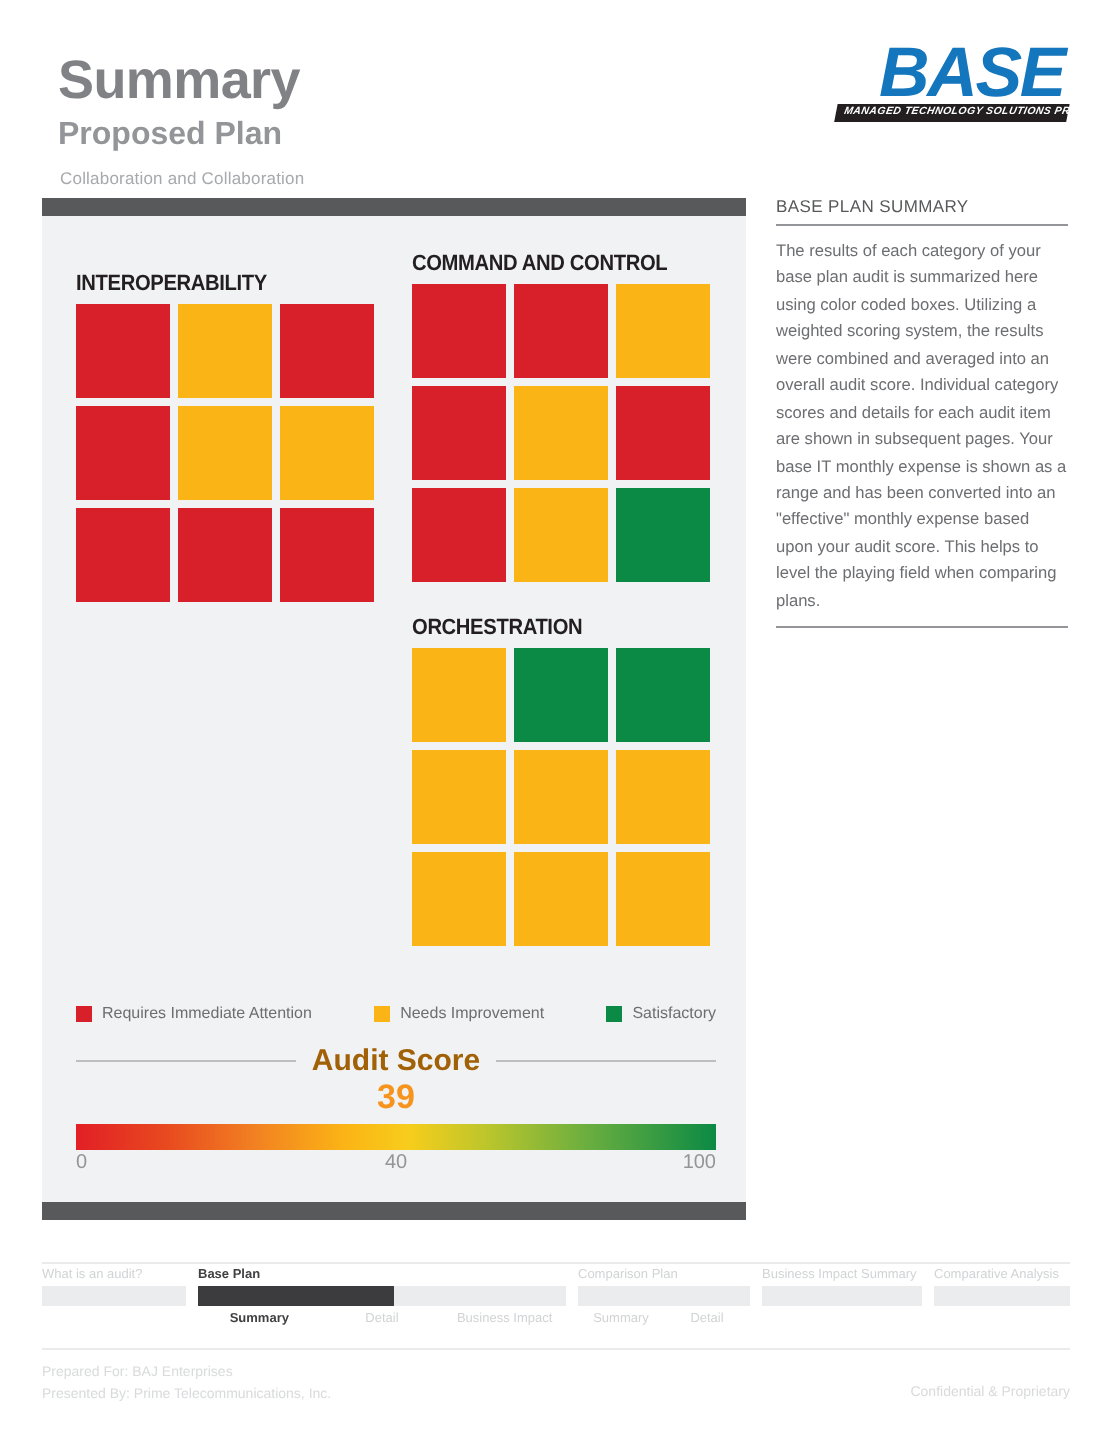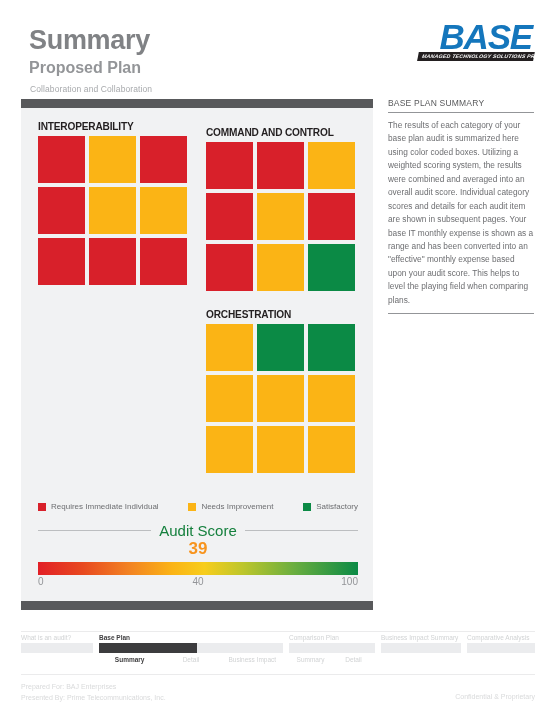--- a/index.html
+++ b/index.html
@@ -111,21 +111,21 @@
     width: 352px;
     height: 493px;
     background: #f1f2f3;
   }
 
   
   .category {
     position: absolute;
     width: 150px;
   }
-  #cat-0 { left: 17px;  top: 12px; }
+  #cat-0 { left: 17px;  top: 28px; }
   #cat-1 { left: 185px; top: 18px; }
   #cat-2 { left: 17px;  top: 200px; }
   #cat-3 { left: 185px; top: 200px; }
 
   .category-title {
     font-family: "Liberation Sans Narrow", "Liberation Sans", sans-serif;
     font-size: 11px;
     font-weight: bold;
     color: #231f20;
     letter-spacing: -0.2px;
@@ -184,22 +184,22 @@
     justify-content: center;
     width: 100%;
   }
   .score-rule {
     flex: 1 1 auto;
     height: 1px;
     background: #bcbec0;
   }
   #score-heading {
     font-size: 15px;
-    font-weight: normal;
-    color: #15803d;
+    font-weight: bold;
+    color: #a16207;
     padding: 0 8px;
     white-space: nowrap;
   }
   #score-value {
     text-align: center;
     font-size: 17px;
     font-weight: bold;
     color: #f7941e;
     line-height: 1.1;
     margin-top: 1px;
@@ -412,21 +412,21 @@
         <div class="cell yellow"></div>
         <div class="cell yellow"></div>
         <div class="cell yellow"></div>
         <div class="cell yellow"></div>
       </div>
     </div>
 
     <div id="legend">
       <div class="legend-item">
         <span class="legend-swatch" style="background:#d8202a"></span>
-        <span class="legend-label">Requires Immediate Individual</span>
+        <span class="legend-label">Requires Immediate Attention</span>
       </div>
       <div class="legend-item">
         <span class="legend-swatch" style="background:#fbb415"></span>
         <span class="legend-label">Needs Improvement</span>
       </div>
       <div class="legend-item">
         <span class="legend-swatch" style="background:#0b8a45"></span>
         <span class="legend-label">Satisfactory</span>
       </div>
     </div>

